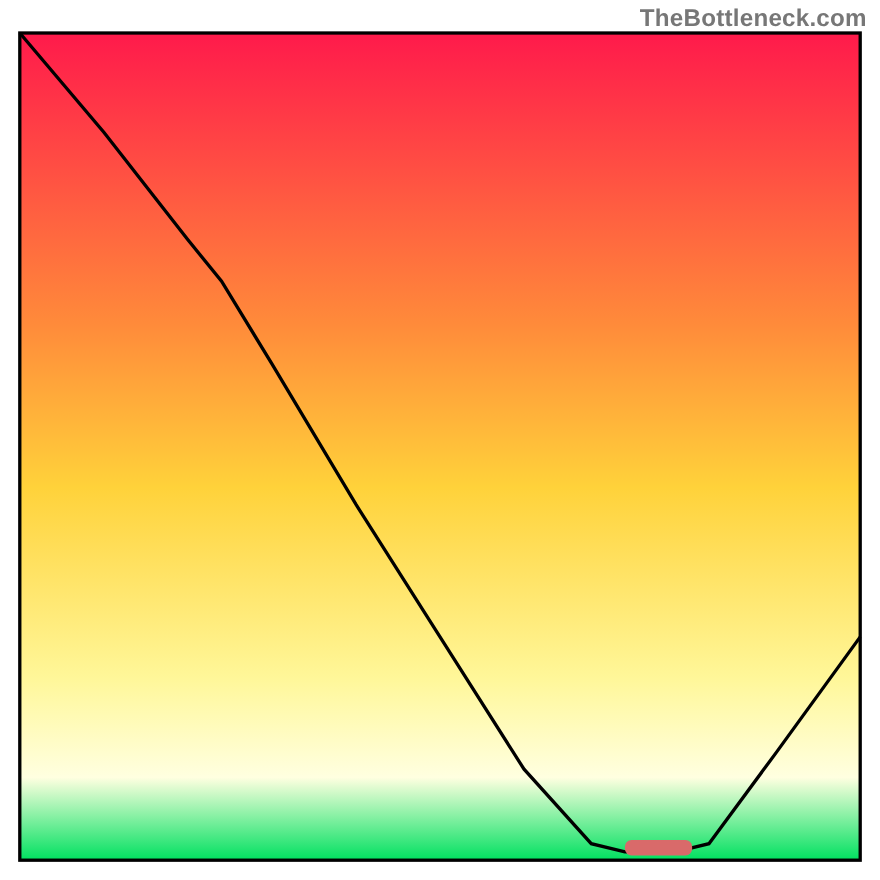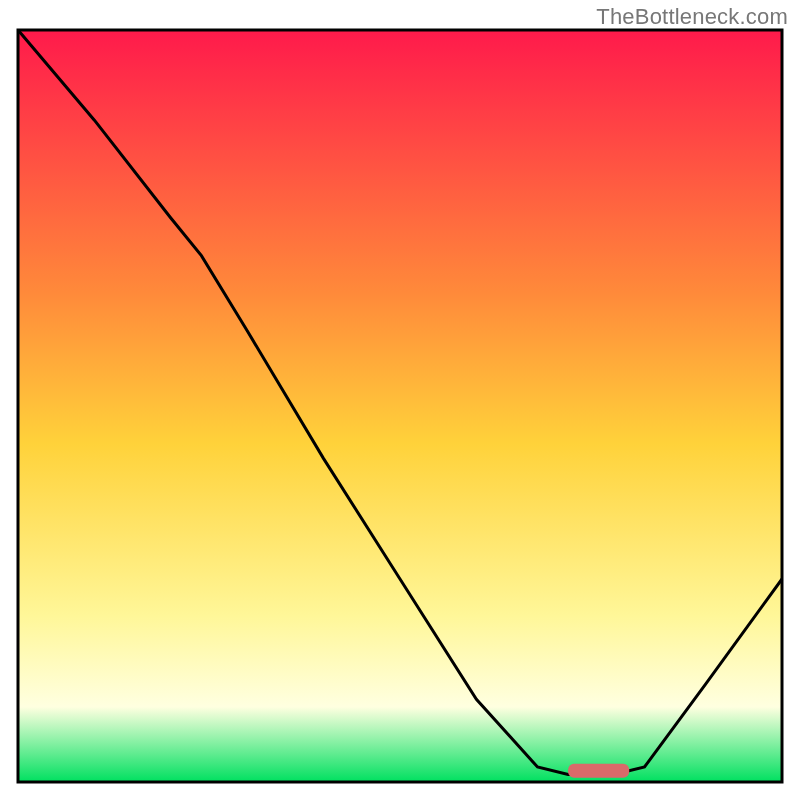--- a/index.html
+++ b/index.html
@@ -13,21 +13,21 @@
   .wrap {
     position: relative;
     width: 800px;
     height: 800px;
   }
   .watermark {
     position: absolute;
     top: 4px;
     right: 12px;
     font-size: 22px;
-    font-weight: 400;
+    font-weight: 700;
     color: #777;
     letter-spacing: 0.2px;
     z-index: 5;
   }
   svg {
     display: block;
   }
 </style>
 </head>
 <body>

